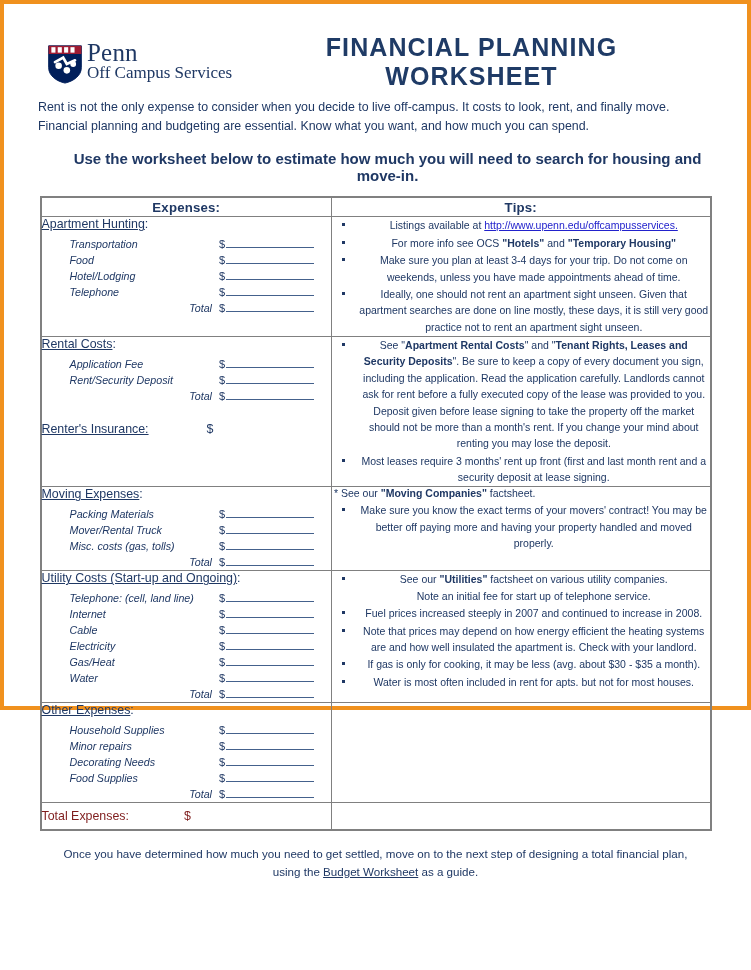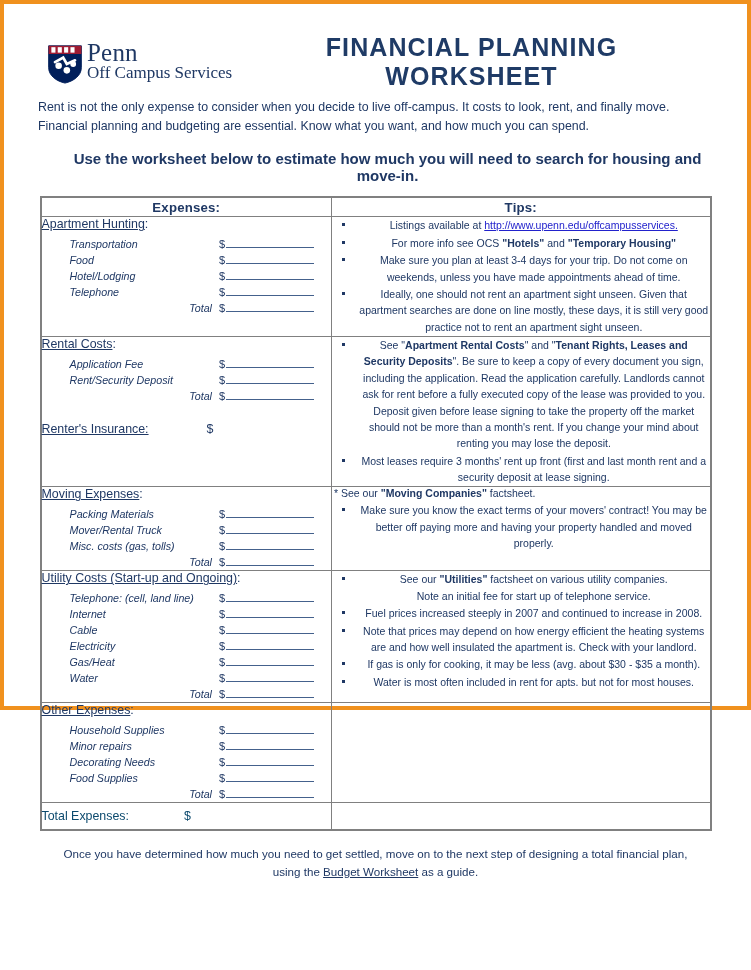--- a/index.html
+++ b/index.html
@@ -158,21 +158,21 @@
   .insurance-row .ins-label { text-decoration: underline; }
   .insurance-row .ins-field {
     margin-left: 58px;
     white-space: nowrap;
   }
 
   .total-exp-row {
     display: flex;
     align-items: flex-end;
     font-size: 12.4px;
-    color: #0c4a6e;
+    color: #7f1d1d;
     padding: 6px 0 6px 0;
   }
   .total-exp-row .te-label { white-space: nowrap; }
   .total-exp-row .te-field { margin-left: 55px; white-space: nowrap; }
 
   
   .tip-cell { padding: 9px 12px 9px 10px; }
   .tip-note {
     font-size: 10.5px;
     color: #1f3864;

